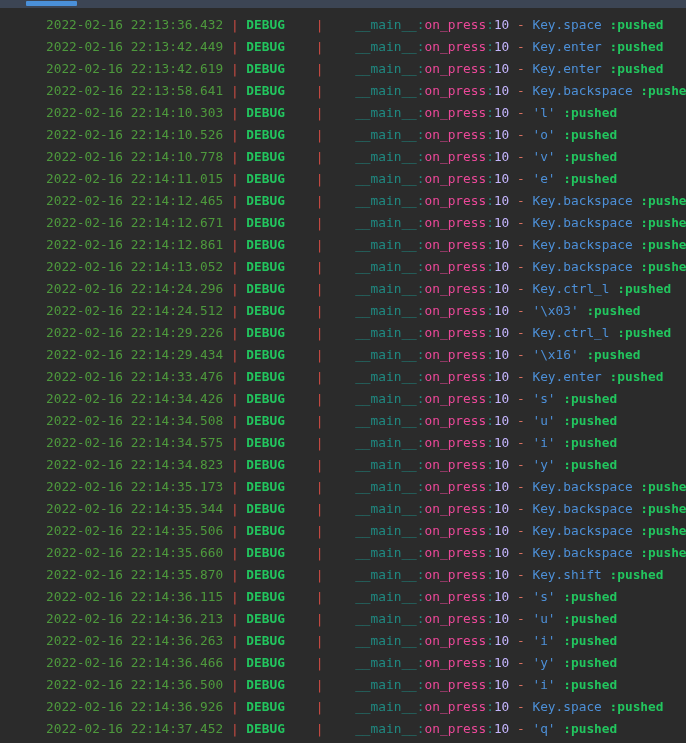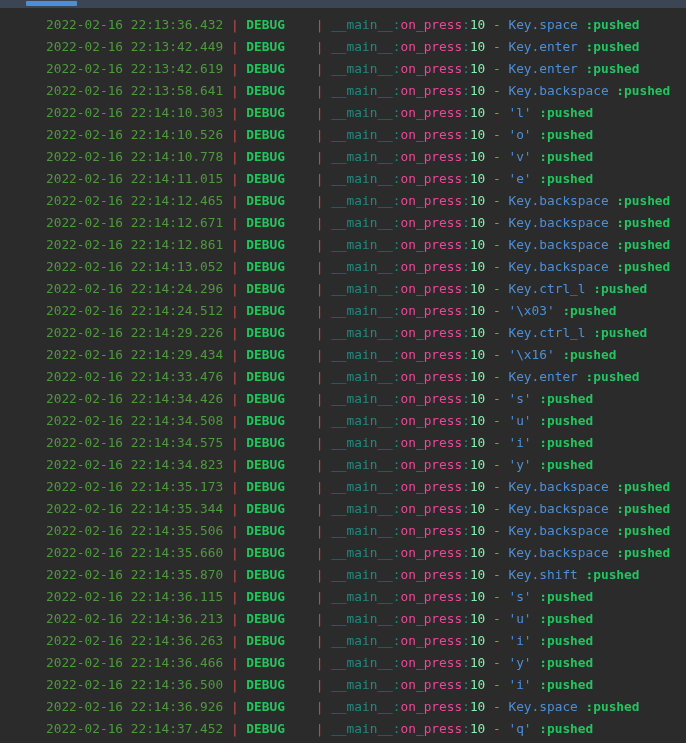--- a/index.html
+++ b/index.html
@@ -48,24 +48,24 @@
   .log-line {
     height: 22px;
     line-height: 22px;
     font-size: 12.8px;
     white-space: pre;
     letter-spacing: 0px;
   }
   .ts        { color: #4e9a3d; margin-left: 40px; }
   .sep       { color: #cc4c43; }
   .level     { color: #22c55e; font-weight: bold; }
-  .mod       { color: #1f8a82; }
+  .mod       { color: #1f8a82; margin-left: 24px; }
   .colon     { color: #1f8a82; }
   .func      { color: #ec4899; }
-  .lineno    { color: #86efac; }
+  .lineno    { color: #c4b5fd; }
   .dash      { color: #d8705f; }
   .msg       { color: #22c55e; font-weight: bold; }
   .msg-key   { color: #4d90d8; font-weight: normal; }
 </style>
 </head>
 <body>
 
 <div id="app">
 
   <div class="topbar">

